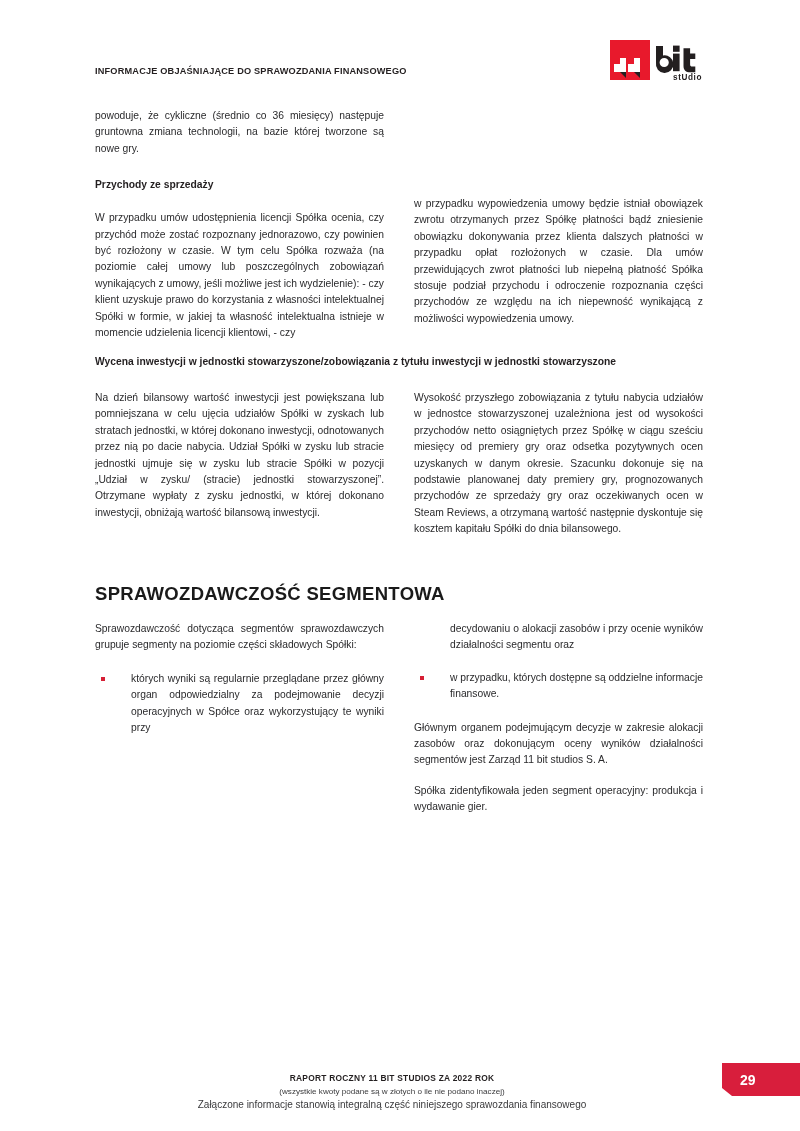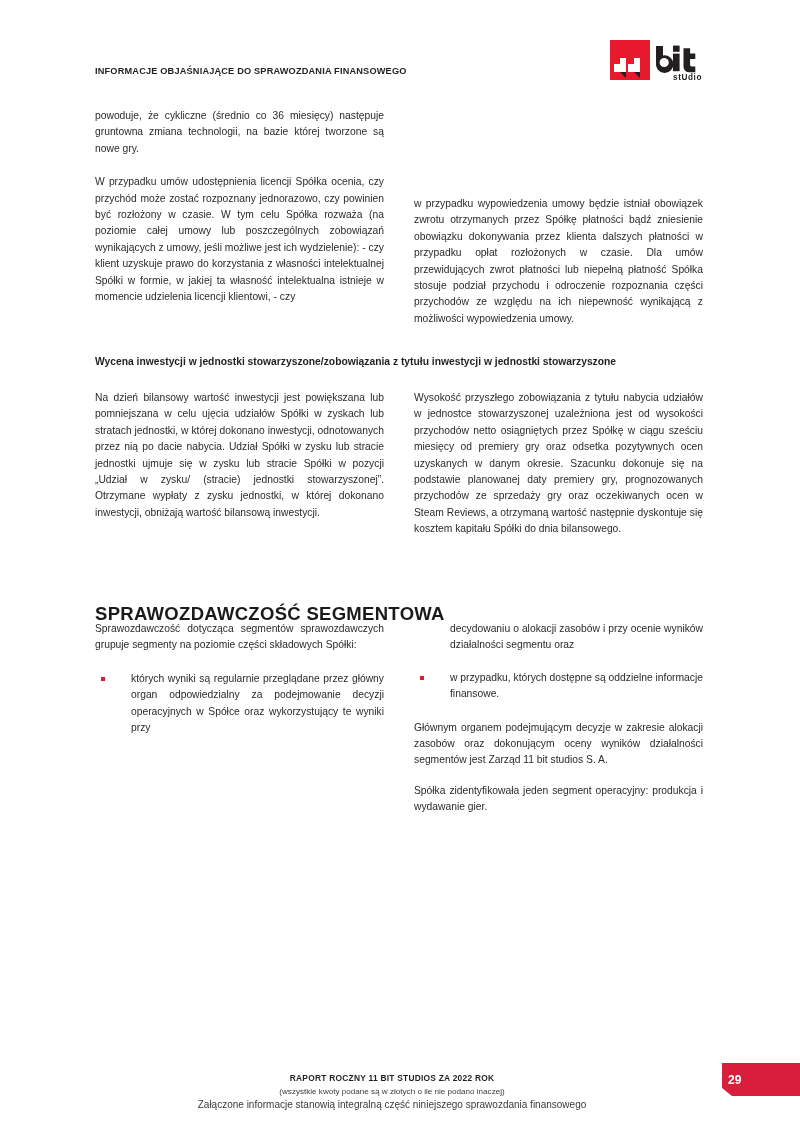--- a/index.html
+++ b/index.html
@@ -156,26 +156,26 @@
     line-height: 13px;
   }
   .page-badge {
     position: absolute;
     right: 0;
     bottom: 35px;
     width: 78px;
     height: 33px;
     background: #d81e3c;
     color: #ffffff;
-    font-size: 12px;
+    font-size: 14px;
     font-weight: bold;
     display: flex;
     align-items: center;
     justify-content: flex-start;
-    padding-left: 6px;
+    padding-left: 18px;
     box-sizing: border-box;
     clip-path: polygon(0 0, 100% 0, 100% 100%, 10px 100%, 0 76%);
   }
 </style>
 </head>
 <body>
 
 <div class="page">
 
   <div class="header">
@@ -200,39 +200,40 @@
         </g>
 
         <text x="63" y="40" font-family="'Liberation Sans', sans-serif" font-size="8.2" font-weight="bold" letter-spacing="0.6" fill="#231f20">stUdios</text>
       </svg>
     </div>
   </div>
 
   <div class="content" style="top:108px;">
     <div class="col-left">
       <p class="body">powoduje, że cykliczne (średnio co 36 miesięcy) następuje gruntowna zmiana technologii, na bazie której tworzone są nowe gry.</p>
+      <h3 class="subhead" style="margin-top:20px;">Przychody ze sprzedaży</h3>
       <p class="body" style="margin-top:17px;">W przypadku umów udostępnienia licencji Spółka ocenia, czy przychód może zostać rozpoznany jednorazowo, czy powinien być rozłożony w czasie. W tym celu Spółka rozważa (na poziomie całej umowy lub poszczególnych zobowiązań wynikających z umowy, jeśli możliwe jest ich wydzielenie): - czy klient uzyskuje prawo do korzystania z własności intelektualnej Spółki w formie, w jakiej ta własność intelektualna istnieje w momencie udzielenia licencji klientowi, - czy</p>
     </div>
     <div class="col-right" style="top:88px;">
       <p class="body">w przypadku wypowiedzenia umowy będzie istniał obowiązek zwrotu otrzymanych przez Spółkę płatności bądź zniesienie obowiązku dokonywania przez klienta dalszych płatności w przypadku opłat rozłożonych w czasie. Dla umów przewidujących zwrot płatności lub niepełną płatność Spółka stosuje podział przychodu i odroczenie rozpoznania części przychodów ze względu na ich niepewność wynikającą z możliwości wypowiedzenia umowy.</p>
     </div>
   </div>
 
   <div class="fullwide-head" style="top:356px;">Wycena inwestycji w jednostki stowarzyszone/zobowiązania z tytułu inwestycji w jednostki stowarzyszone</div>
 
   <div class="content" style="top:390px;">
     <div class="col-left">
       <p class="body">Na dzień bilansowy wartość inwestycji jest powiększana lub pomniejszana w celu ujęcia udziałów Spółki w zyskach lub stratach jednostki, w której dokonano inwestycji, odnotowanych przez nią po dacie nabycia. Udział Spółki w zysku lub stracie jednostki ujmuje się w zysku lub stracie Spółki w pozycji „Udział w zysku/ (stracie) jednostki stowarzyszonej”. Otrzymane wypłaty z zysku jednostki, w której dokonano inwestycji, obniżają wartość bilansową inwestycji.</p>
     </div>
     <div class="col-right">
       <p class="body">Wysokość przyszłego zobowiązania z tytułu nabycia udziałów w jednostce stowarzyszonej uzależniona jest od wysokości przychodów netto osiągniętych przez Spółkę w ciągu sześciu miesięcy od premiery gry oraz odsetka pozytywnych ocen uzyskanych w danym okresie. Szacunku dokonuje się na podstawie planowanej daty premiery gry, prognozowanych przychodów ze sprzedaży gry oraz oczekiwanych ocen w Steam Reviews, a otrzymaną wartość następnie dyskontuje się kosztem kapitału Spółki do dnia bilansowego.</p>
     </div>
   </div>
 
-  <h2 class="section-title" style="position:absolute; left:95px; top:603px;">SPRAWOZDAWCZOŚĆ SEGMENTOWA</h2>
+  <h2 class="section-title" style="position:absolute; left:95px; top:583px;">SPRAWOZDAWCZOŚĆ SEGMENTOWA</h2>
 
   <div class="content" style="top:621px;">
     <div class="col-left">
       <p class="body">Sprawozdawczość dotycząca segmentów sprawozdawczych grupuje segmenty na poziomie części składowych Spółki:</p>
       <ul class="bullets" style="margin-top:17px;">
         <li style="margin-top:14px;">
           <span class="bullet-marker"></span>
           <span>których wyniki są regularnie przeglądane przez główny organ odpowiedzialny za podejmowanie decyzji operacyjnych w Spółce oraz wykorzystujący te wyniki przy</span>
         </li>
       </ul>

